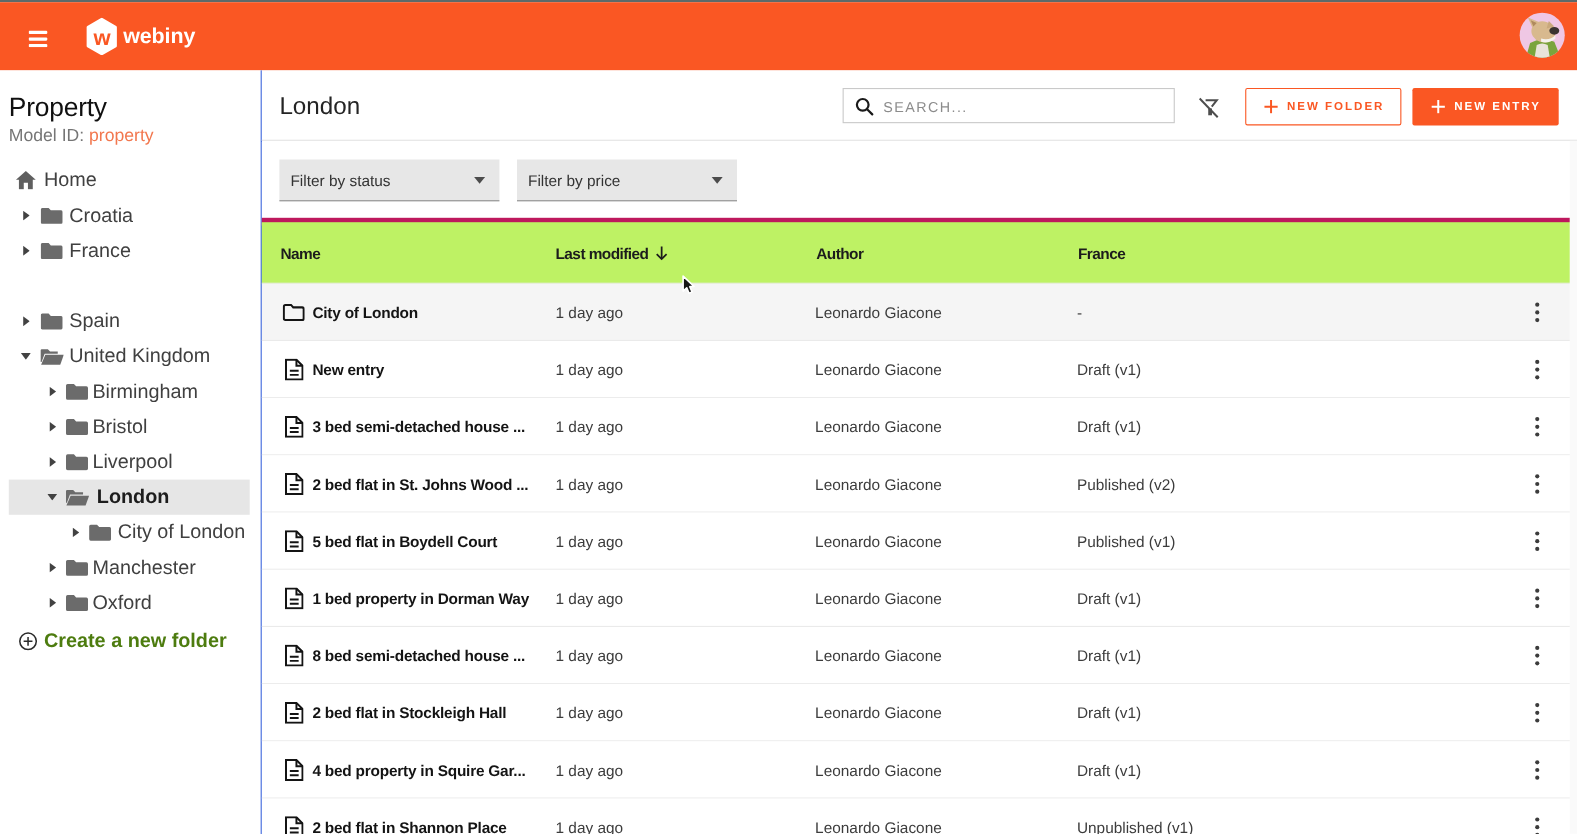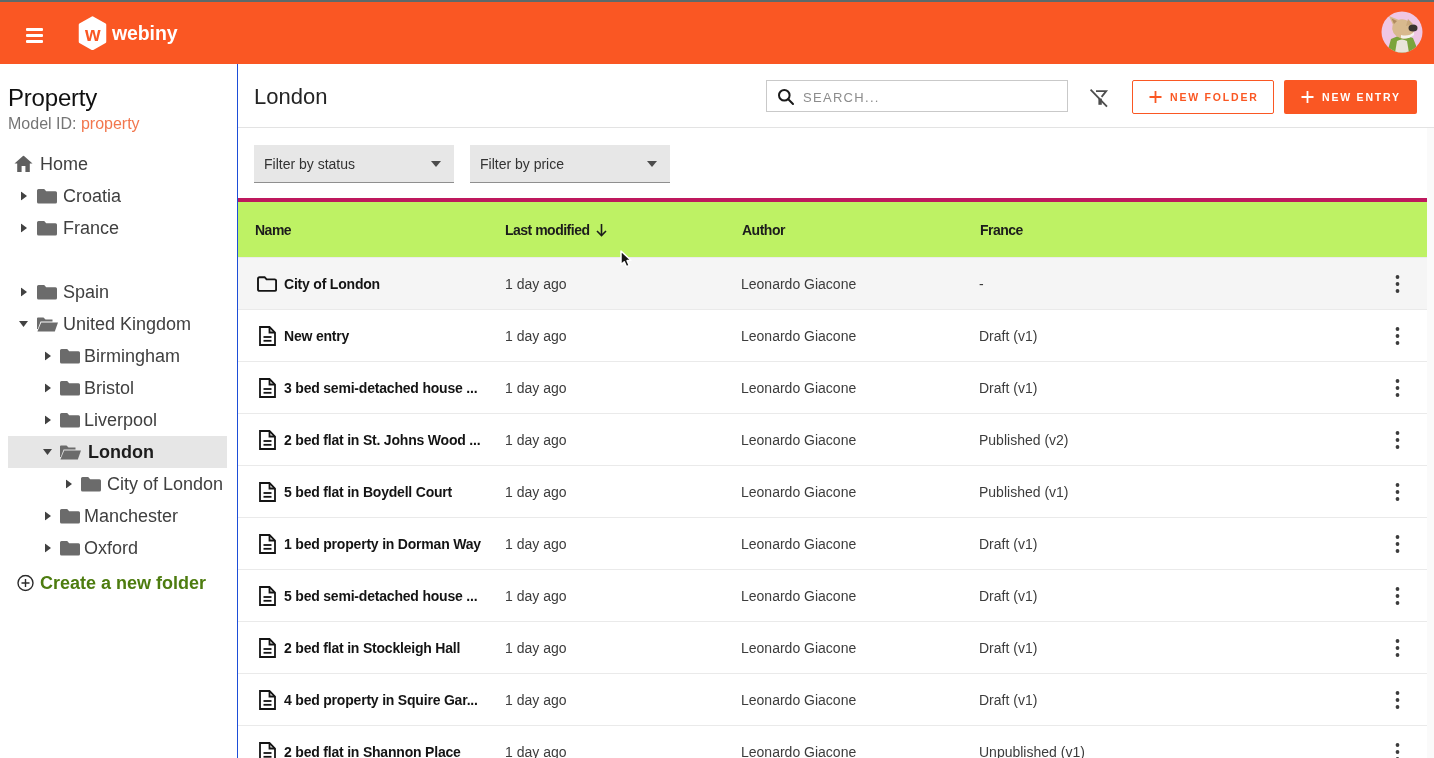--- a/index.html
+++ b/index.html
@@ -370,21 +370,21 @@
           <circle cx="2.5" cy="16.5" r="1.9" fill="#3c3c3c"></circle>
         </svg>
       </div>
   <div class="trow">
         <svg class="ticon" style="left:21px" width="17" height="20" viewBox="0 0 17 20">
           <path d="M1 1 H10.5 L16 6.5 V19 H1 Z" fill="none" stroke="#141414" stroke-width="1.8"></path>
           <path d="M10.5 1 V6.5 H16" fill="none" stroke="#141414" stroke-width="1.8"></path>
           <line x1="4.5" y1="11" x2="12.5" y2="11" stroke="#141414" stroke-width="1.8"></line>
           <line x1="4.5" y1="14.8" x2="12.5" y2="14.8" stroke="#141414" stroke-width="1.8"></line>
         </svg>
-        <div class="tname">5 bed semi-detached house ...</div>
+        <div class="tname">8 bed semi-detached house ...</div>
     <div class="tcell" style="left:267px">1 day ago</div>
     <div class="tcell" style="left:503px">Leonardo Giacone</div>
     <div class="tcell" style="left:741px">Draft (v1)</div>
         <svg class="kebab" width="5" height="19" viewBox="0 0 5 19">
           <circle cx="2.5" cy="2.5" r="1.9" fill="#3c3c3c"></circle>
           <circle cx="2.5" cy="9.5" r="1.9" fill="#3c3c3c"></circle>
           <circle cx="2.5" cy="16.5" r="1.9" fill="#3c3c3c"></circle>
         </svg>
       </div>
   <div class="trow">

